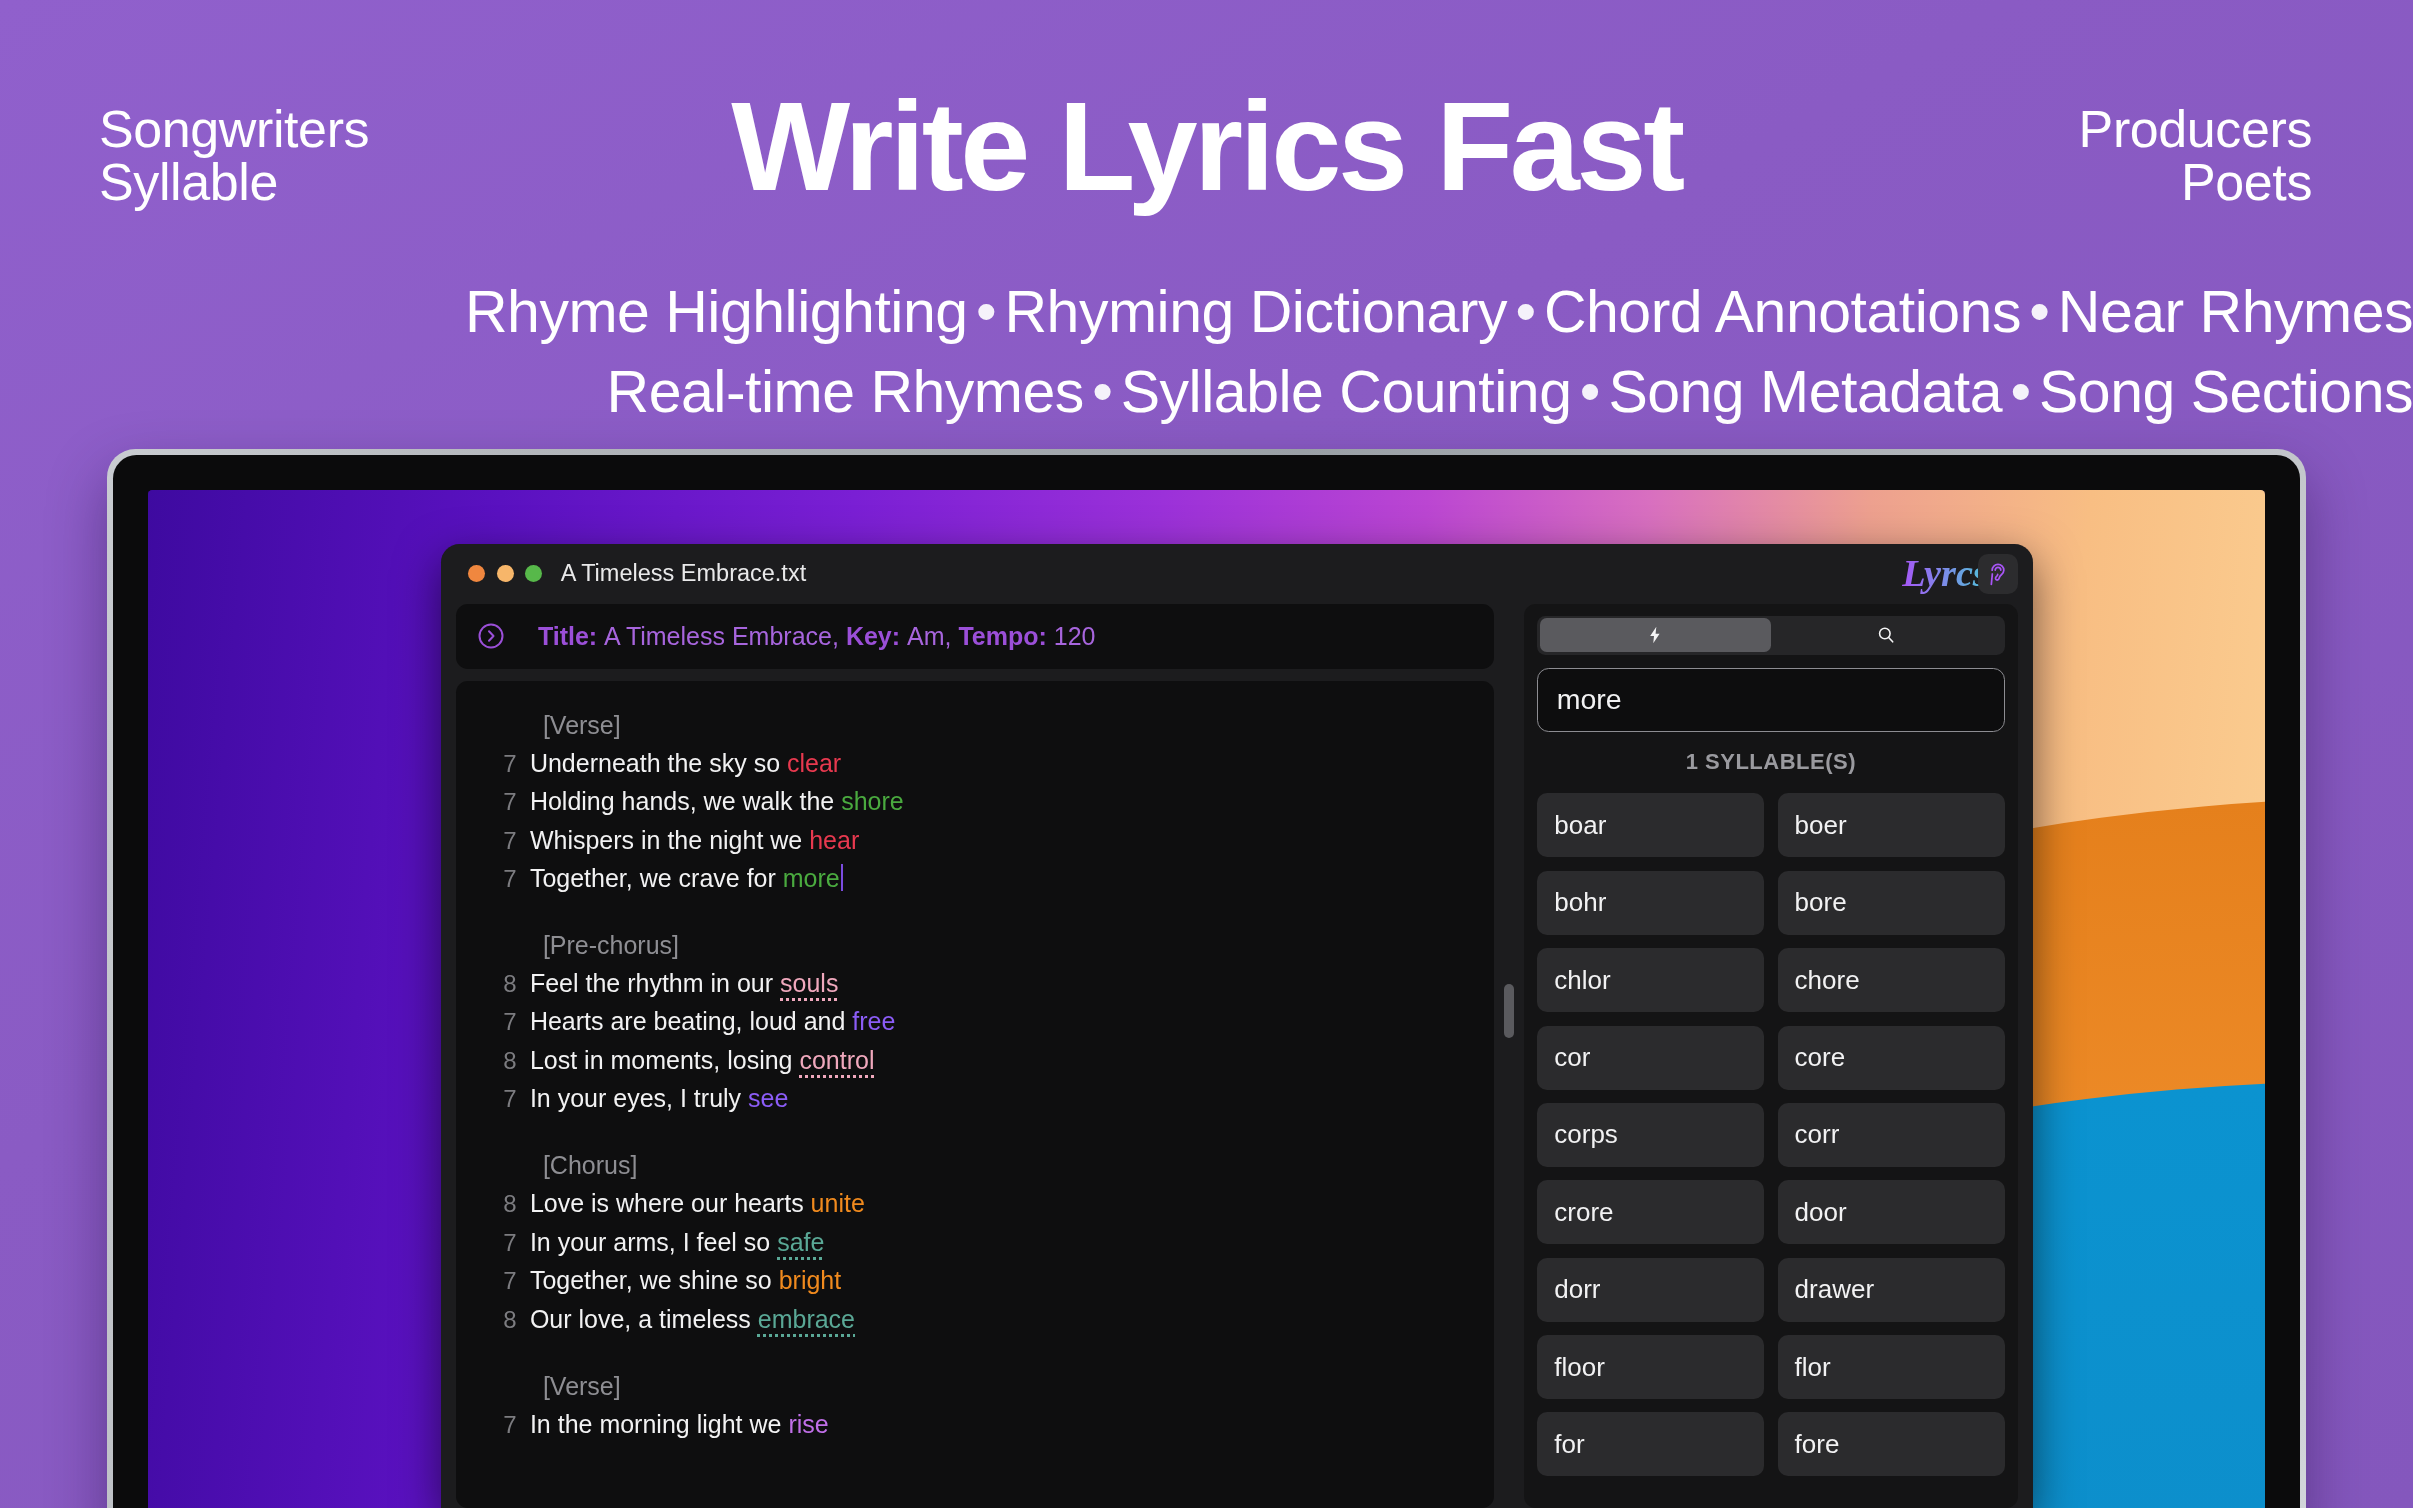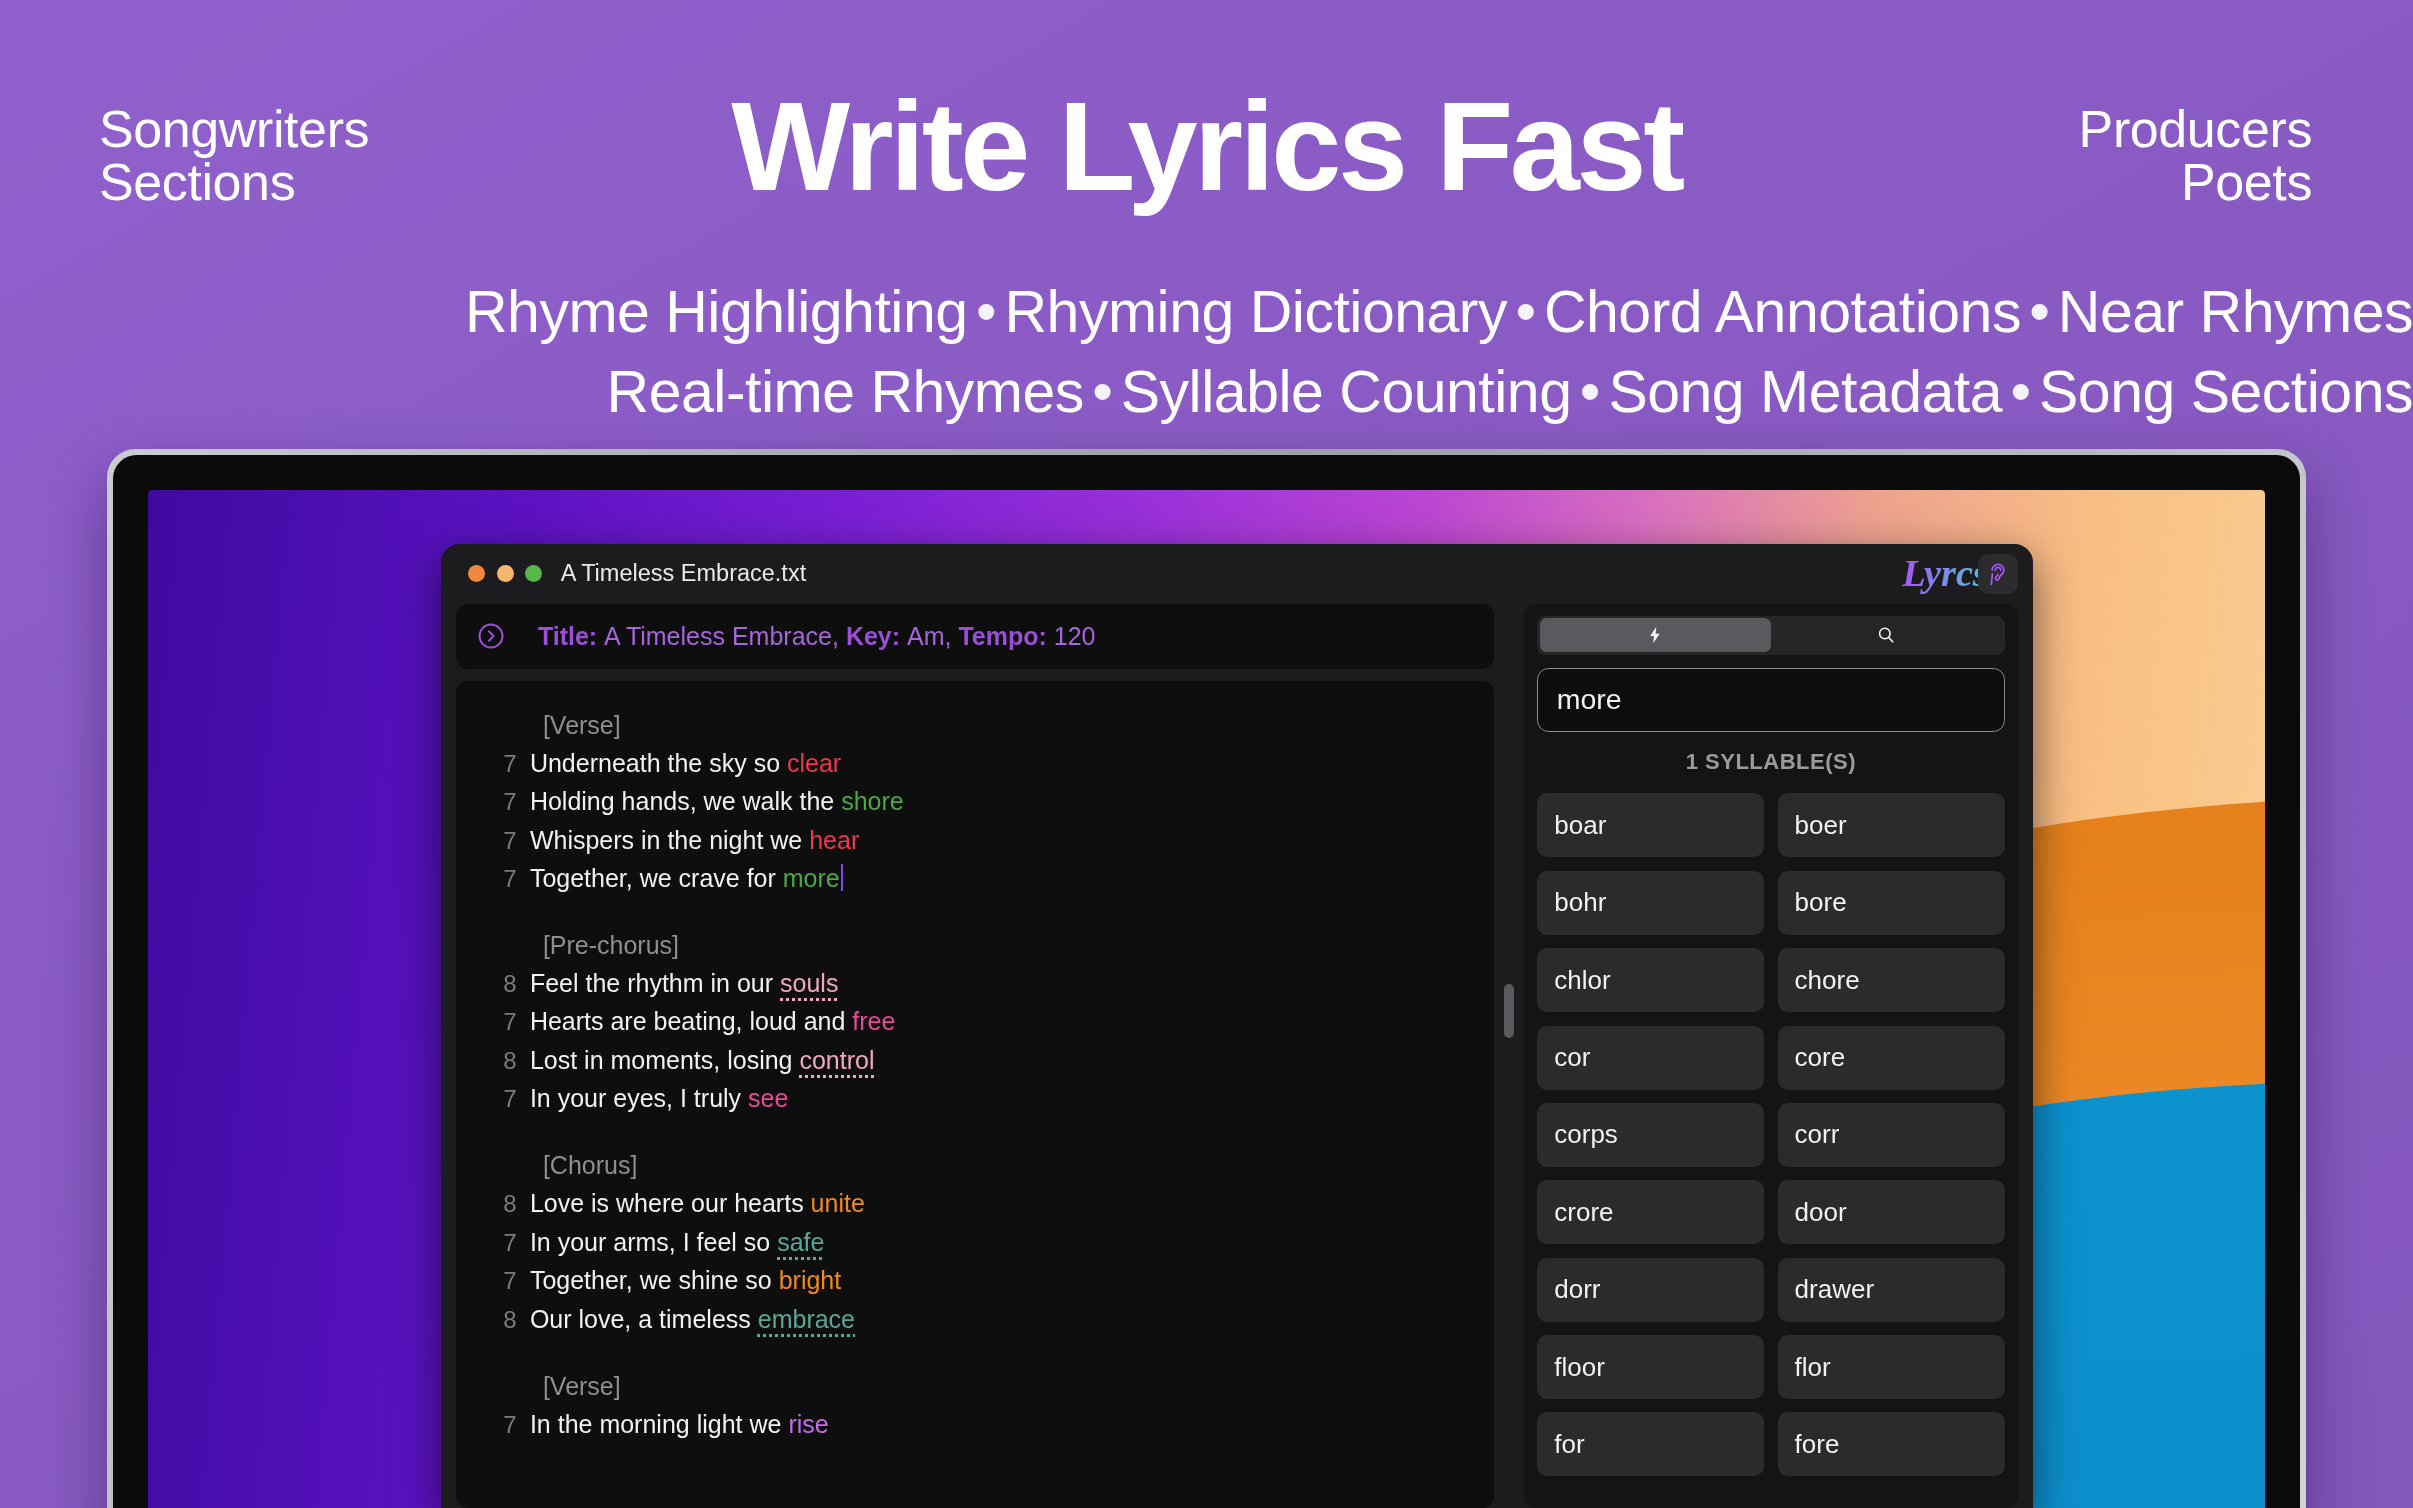--- a/index.html
+++ b/index.html
@@ -193,21 +193,21 @@
     color: #7c7c80;
     padding-right: 13.4px;
     flex: 0 0 auto;
     font-size: 24px;
   }
   .txt { color: #f2f2f3; white-space: nowrap; }
   .gap { height: 28.5px; }
 
   .r-red    { color: #e8394f; }
   .r-green  { color: #4aaa3f; }
-  .r-blue   { color: #ec4899; }
+  .r-blue   { color: #8b5cf6; }
   .r-orange { color: #f08a1e; }
   .r-purple { color: #c06fe8; }
   .r-pink   { color: #f0a8bd; text-decoration: underline dotted; text-underline-offset: 5.9px; text-decoration-thickness: 2.5px; }
   .r-teal   { color: #5aa896; text-decoration: underline dotted; text-underline-offset: 5.9px; text-decoration-thickness: 2.5px; }
   .caret {
     display: inline-block;
     width: 2.5px; height: 27px;
     background: #7b4ce0;
     vertical-align: -4.2px;
     margin-left: 0.8px;
@@ -290,21 +290,21 @@
     font-size: 26px;
   }
 </style>
 </head>
 <body>
 
 <div class="hero">
 
   <div class="side-tag side-left">
     <div>Songwriters</div>
-    <div>Sections</div>
+    <div>Syllable</div>
   </div>
 
   <div class="side-tag side-right">
     <div>Producers</div>
     <div>Poets</div>
   </div>
 
   <div class="headline">Write Lyrics Fast</div>
 
   <div class="features">

